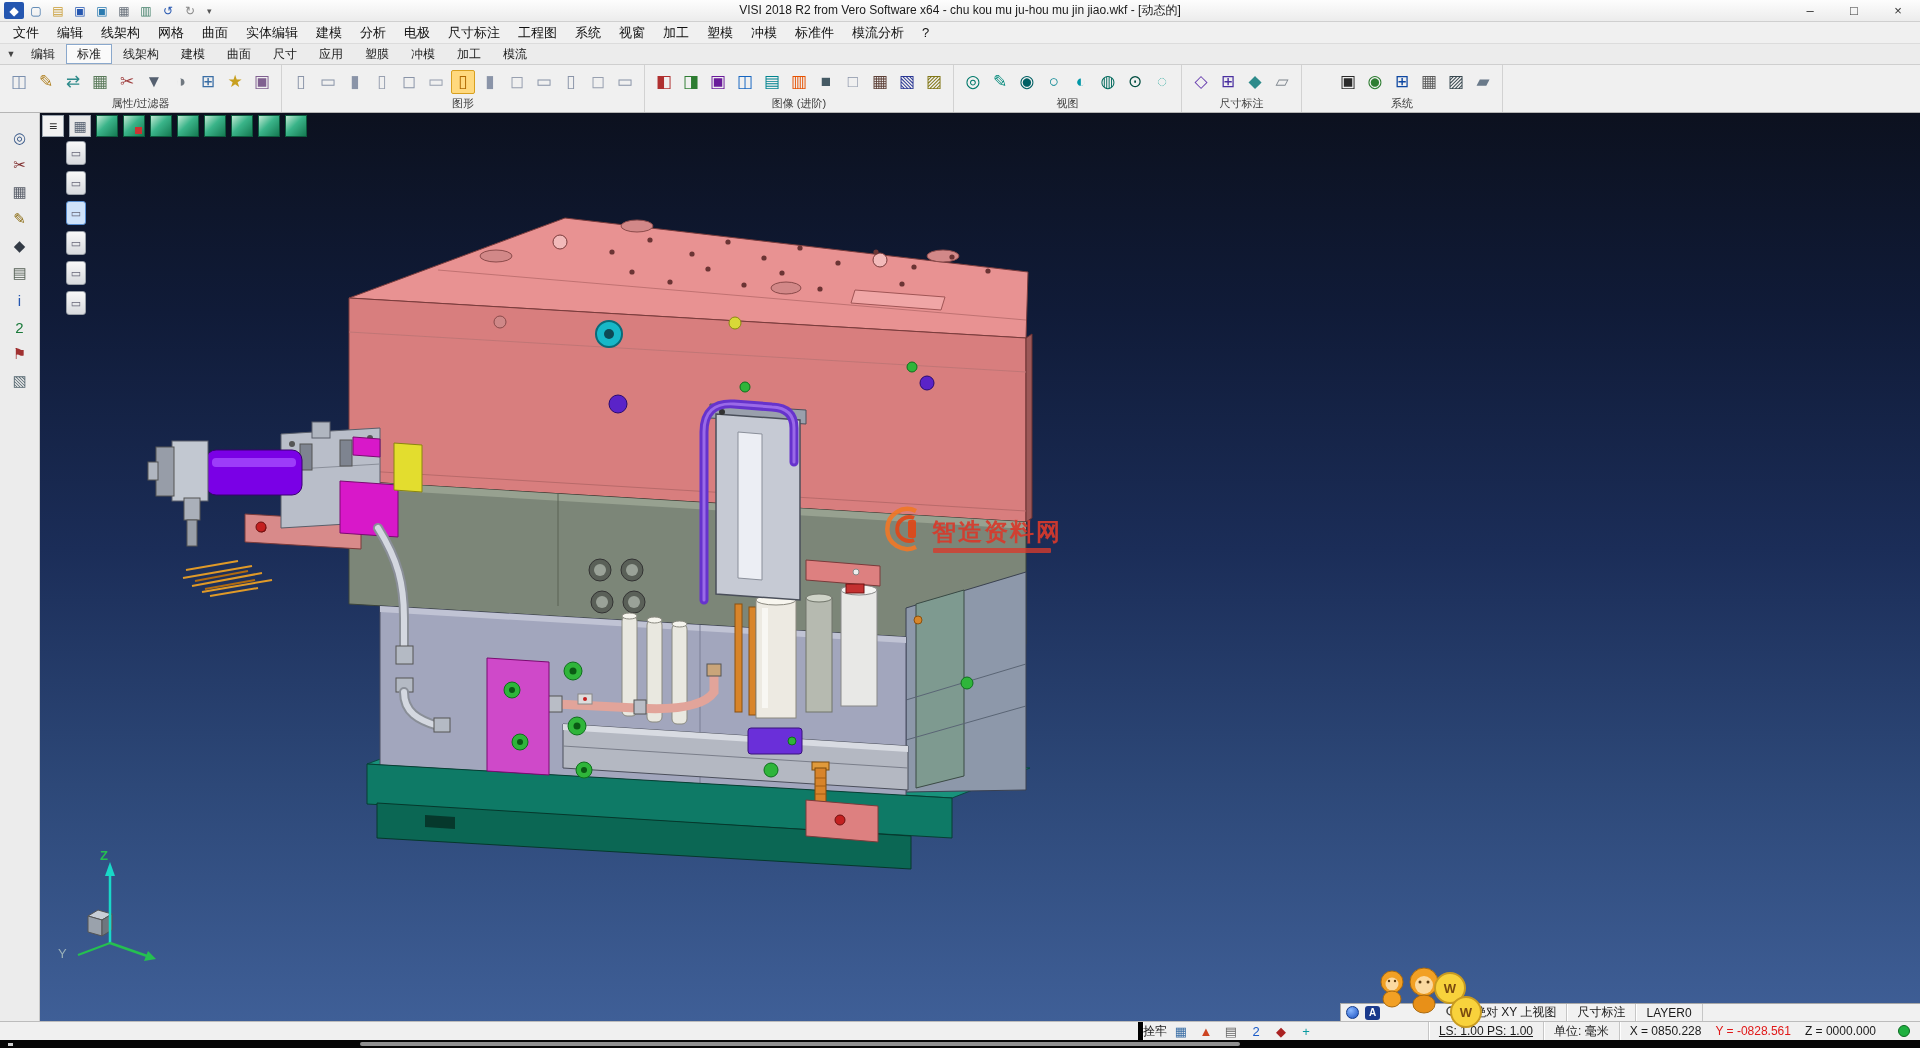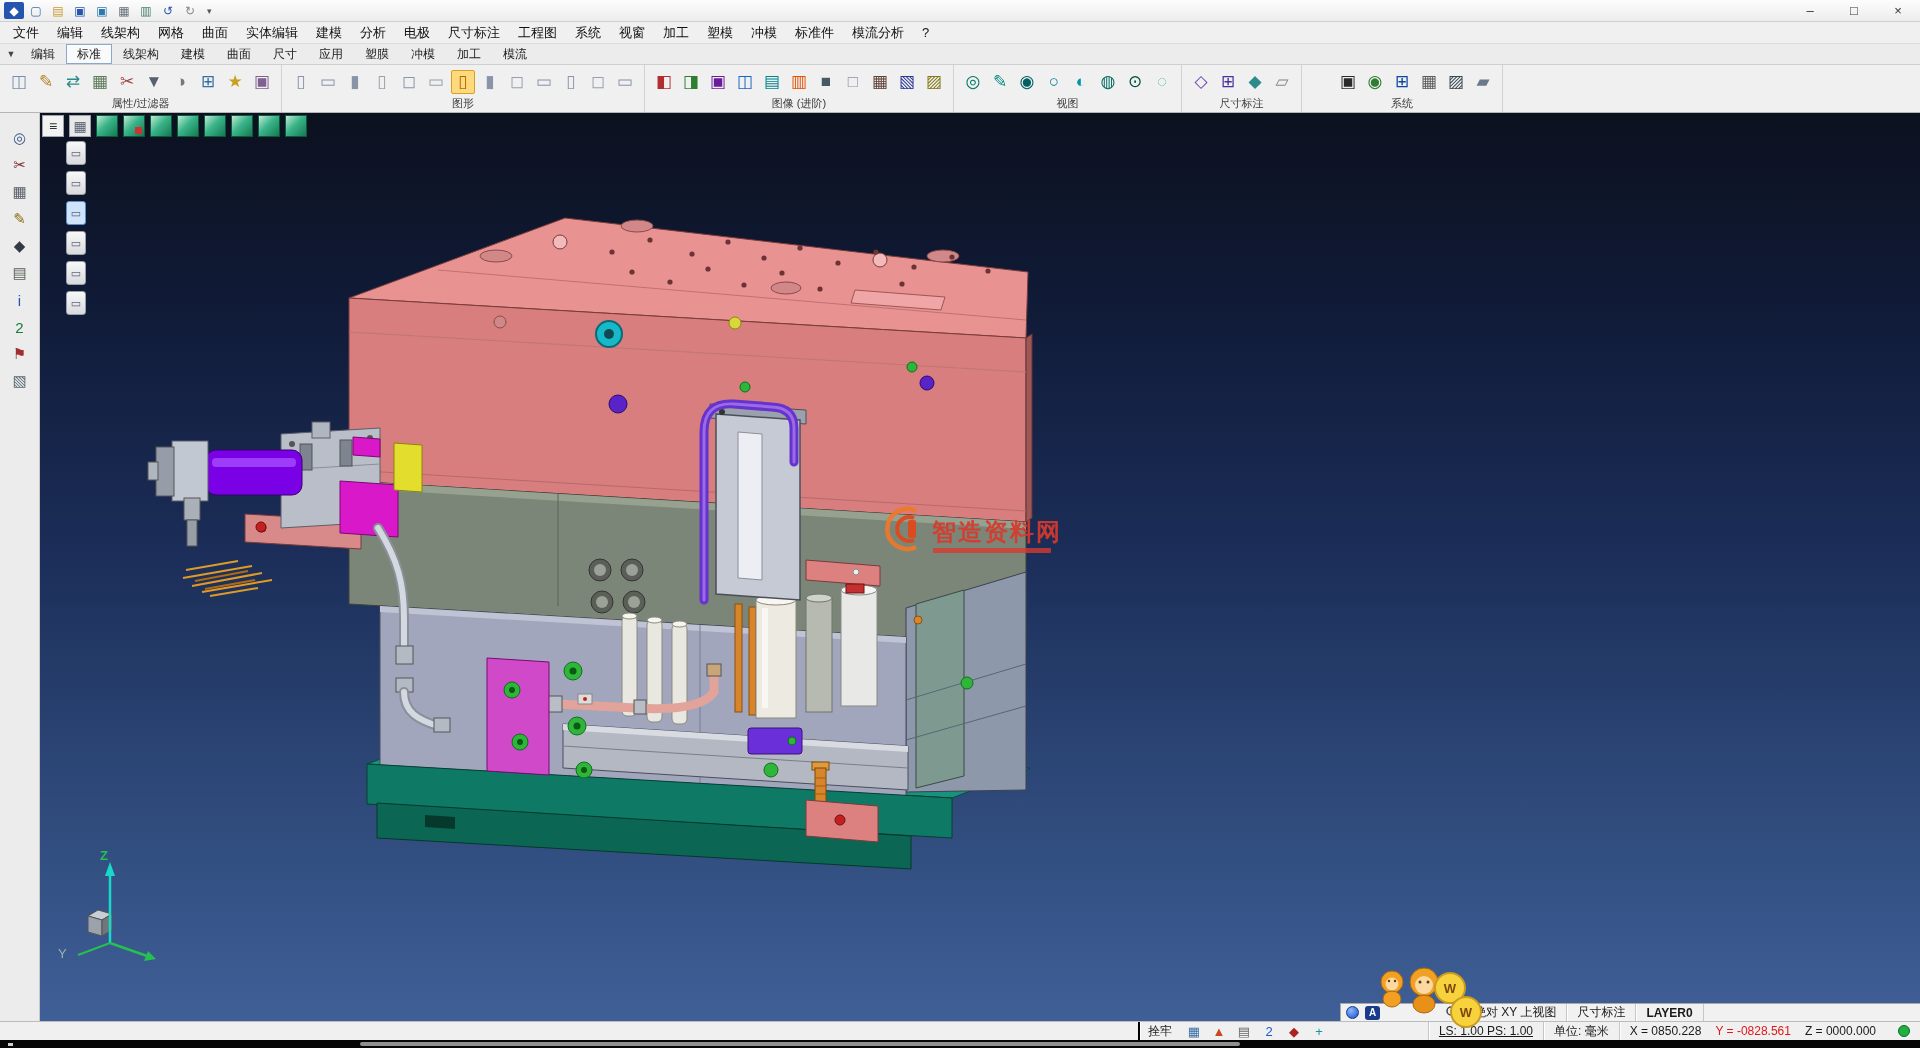--- a/index.html
+++ b/index.html
@@ -70,25 +70,25 @@
                    border-top:1px solid #a8a8a8; border-left:1px solid #a8a8a8; display:flex; align-items:center;
                    font-size:12px; color:#1a1a1a; z-index:40; }
   .sbt-seg { height:100%; display:flex; align-items:center; padding:0 10px; border-right:1px solid #c6c6c6;
              box-shadow:inset 1px 0 0 #fff; white-space:nowrap; }
   .sphere { width:13px; height:13px; border-radius:50%; margin:0 3px 0 5px;
             background:radial-gradient(circle at 35% 30%,#8ab8ff,#1a50c0); border:1px solid #123a8a; }
   .a-badge { width:15px; height:14px; background:#1a3a8c; color:#fff; border-radius:3px; font-size:10px;
              font-weight:bold; display:flex; align-items:center; justify-content:center; margin:0 3px; }
   .sbt-spacer { width:58px; }
   .search-ic { margin:0 4px; }
-  .bold { font-weight:bold;text-align:right; }
+  .bold { font-weight:normal;text-align:right; }
 
   .statusbar { position:absolute; left:0; top:1021px; width:1920px; height:19px; background:#f0f0f0;
                border-top:1px solid #bcbcbc; display:flex; align-items:center; font-size:12px; color:#1a1a1a; z-index:40; }
-  .lock-seg { margin-left:1138px; padding:0 8px; border-left:2px solid #000000; box-shadow:inset 1px 0 0 #fff;
+  .lock-seg { margin-left:1138px; padding:0 0; border-left:5px solid #000000; box-shadow:inset 1px 0 0 #fff;
               height:100%; display:flex; align-items:center; }
   .st-icons { display:flex; align-items:center; gap:9px; padding:0 6px; }
   .st-icon { width:16px; height:16px; display:flex; align-items:center; justify-content:center; font-size:13px; }
   .seg { height:100%; display:flex; align-items:center; padding:0 10px; border-left:1px solid #c6c6c6;
          box-shadow:inset 1px 0 0 #fff; white-space:nowrap; }
   .seg.scale { margin-left:auto;text-decoration:underline; }
   .coord-x { margin-right:14px; } .coord-y { margin-right:14px; color:#e01818; }
   .green-dot { width:12px; height:12px; border-radius:50%; background:#1fb040; border:1px solid #0a6a20;
                margin:0 10px 0 12px; }
 
@@ -107,20 +107,21 @@
       <span class="qicon" style="color: rgb(58, 110, 165);">▢</span>
       <span class="qicon" style="color: rgb(200, 154, 48);">▤</span>
       <span class="qicon" style="color: rgb(36, 86, 176);">▣</span>
       <span class="qicon" style="color: rgb(42, 122, 176);">▣</span>
       <span class="qicon" style="color: rgb(102, 110, 120);">▦</span>
       <span class="qicon" style="color: rgb(68, 128, 106);">▥</span>
       <span class="qicon" style="color: rgb(36, 86, 176);">↺</span>
       <span class="qicon" style="color: rgb(136, 136, 136);">↻</span>
     </div>
   <span class="qdrop">▾</span>
+  <div class="title-text">VISI 2018 R2 from Vero Software x64 - chu kou mu ju-hou mu jin jiao.wkf - [动态的]</div>
   <div class="win-controls">
     <span class="win-btn">–</span>
     <span class="win-btn">□</span>
     <span class="win-btn">×</span>
   </div>
 </div>
 
 <div id="menubar" class="menubar">
     <span class="menu-item">文件</span>
     <span class="menu-item">编辑</span>

